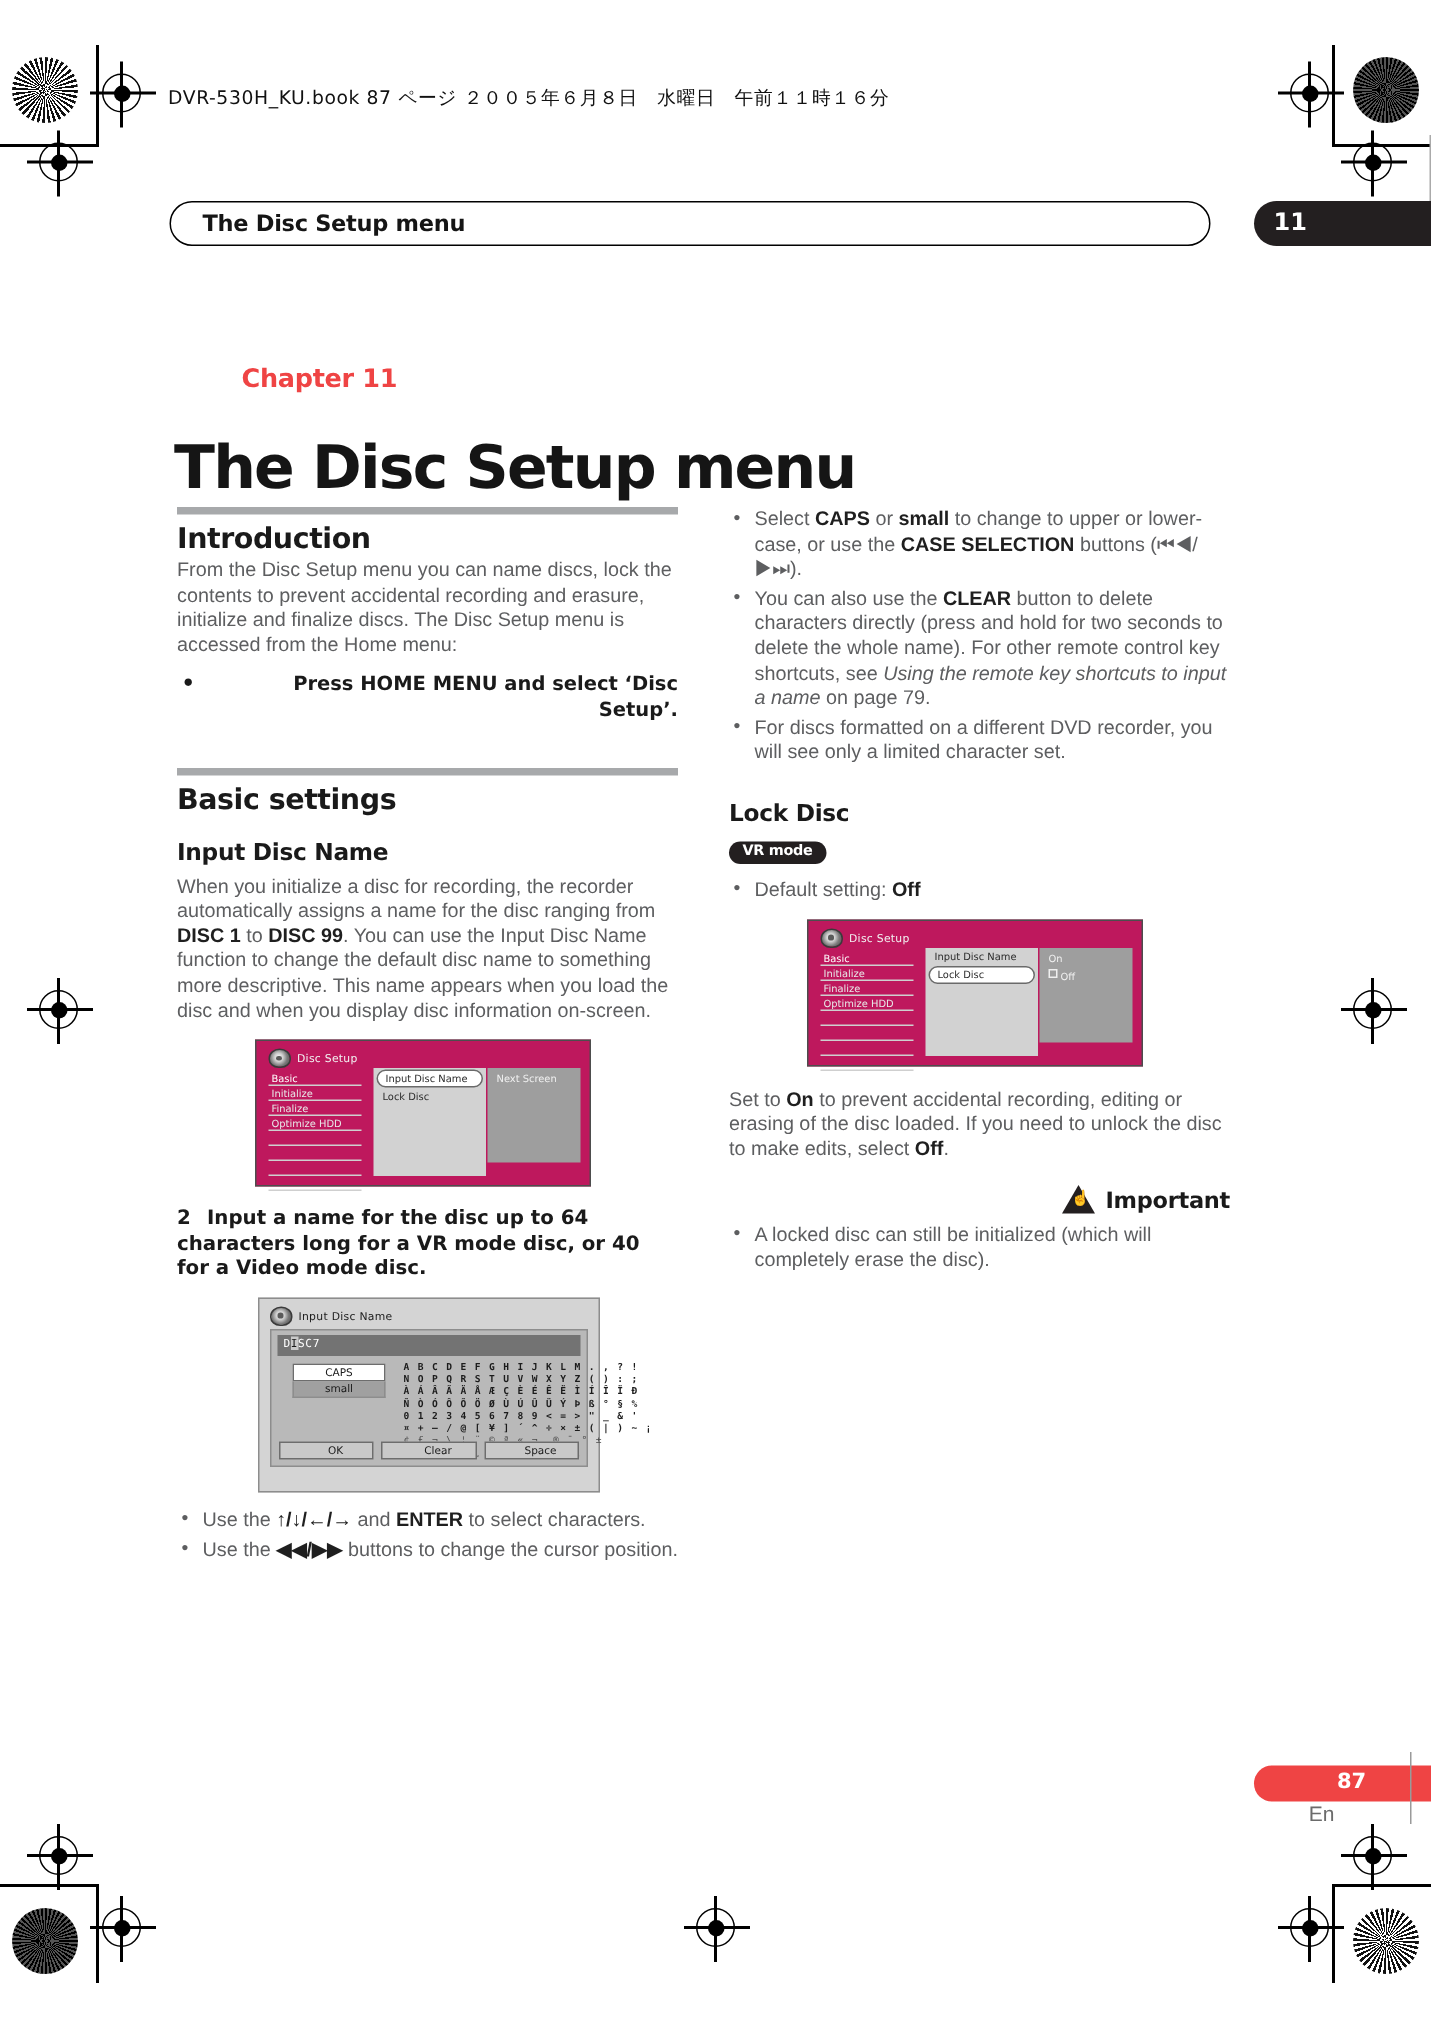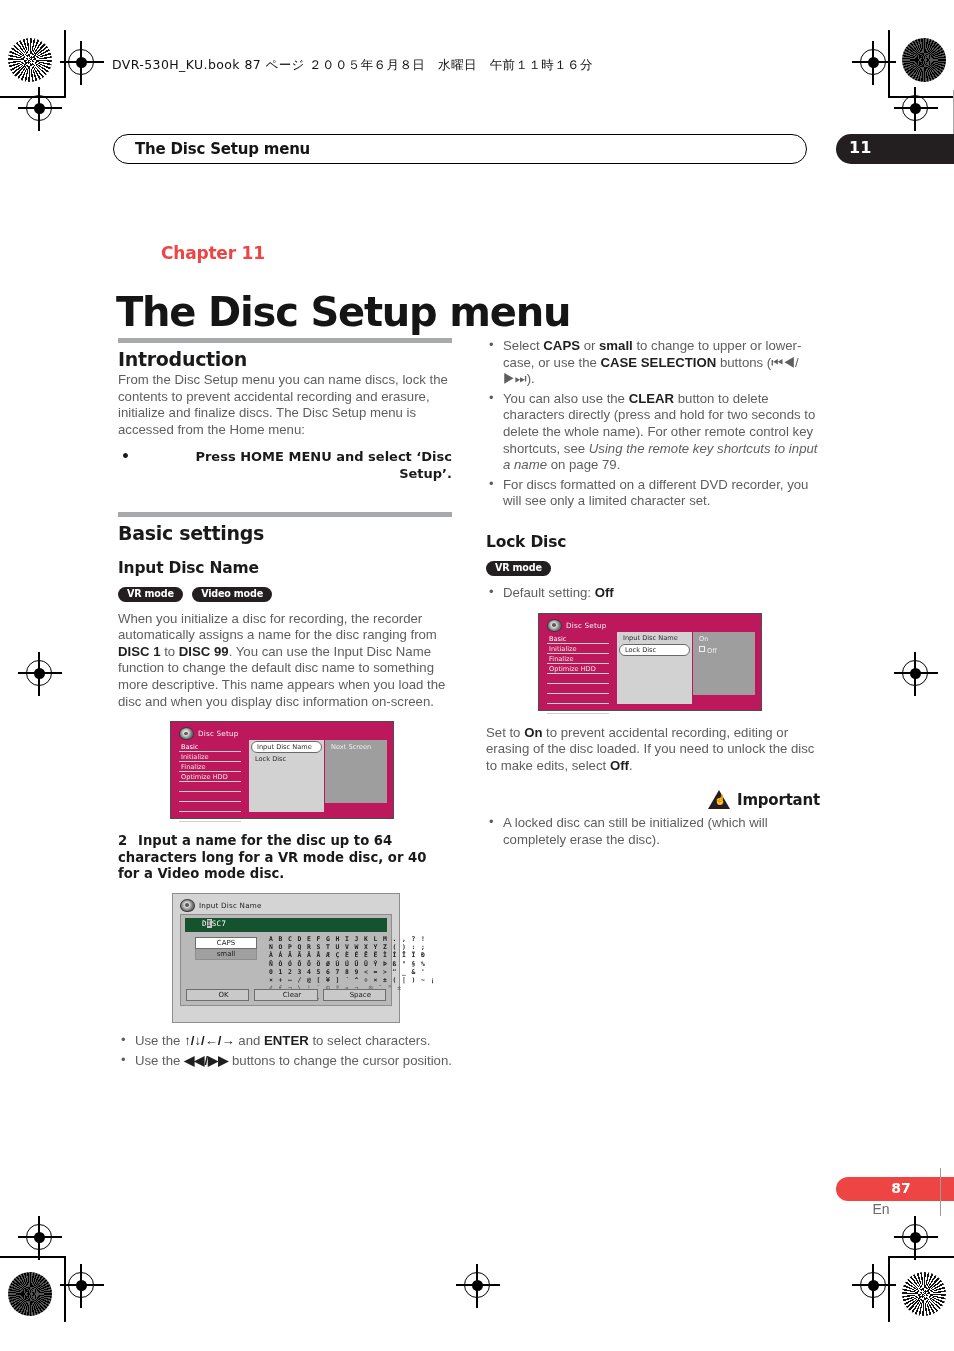--- a/index.html
+++ b/index.html
@@ -395,26 +395,26 @@
     left: 7px; top: 20px;
     right: 7px; bottom: 16px;
     background: #b9b9b9;
     border: 0.8px solid #8d8d8d;
   }
   .name-field {
     position: absolute;
     left: 4px; top: 3px;
     right: 4px;
     height: 14px;
-    background: #14532d;
+    background: #737373;
     font-family: "DejaVu Sans Mono", monospace;
     font-size: 7.4px;
     color: #ffffff;
     line-height: 11px;
-    padding-left: 17px;
+    padding-left: 4px;
     letter-spacing: 0.4px;
     box-sizing: border-box;
   }
   .name-field .cur { background: #c9c9c9; color: #1a1a1a; }
   .case-box {
     position: absolute;
     left: 14px; top: 22px;
     width: 62px;
   }
   .case-box .caps {
@@ -619,24 +619,20 @@
   </ul>
 
   <div style="height:18px"></div>
 
   <div class="sec-rule"></div>
   <h2 class="sec-title">Basic settings</h2>
 
   <div style="height:13px"></div>
 
   <h3 class="sub-title">Input Disc Name</h3>
-  <div class="badges">
-    <span class="badge">VR mode</span>
-    <span class="badge">Video mode</span>
-  </div>
 
   <p class="body"><span>When you initialize a disc for recording, the recorder automatically assigns a name for the disc ranging from </span><b>DISC 1</b><span> to </span><b>DISC 99</b><span>. You can use the Input Disc Name function to change the default disc name to something more descriptive. This name appears when you load the disc and when you display disc information on-screen.</span></p>
 
 
   <div class="screenshot">
     <div class="titlebar">
       <span class="disc-icon"></span>
       <span class="ss-title">Disc Setup</span>
     </div>
     <div class="ss-col1">

